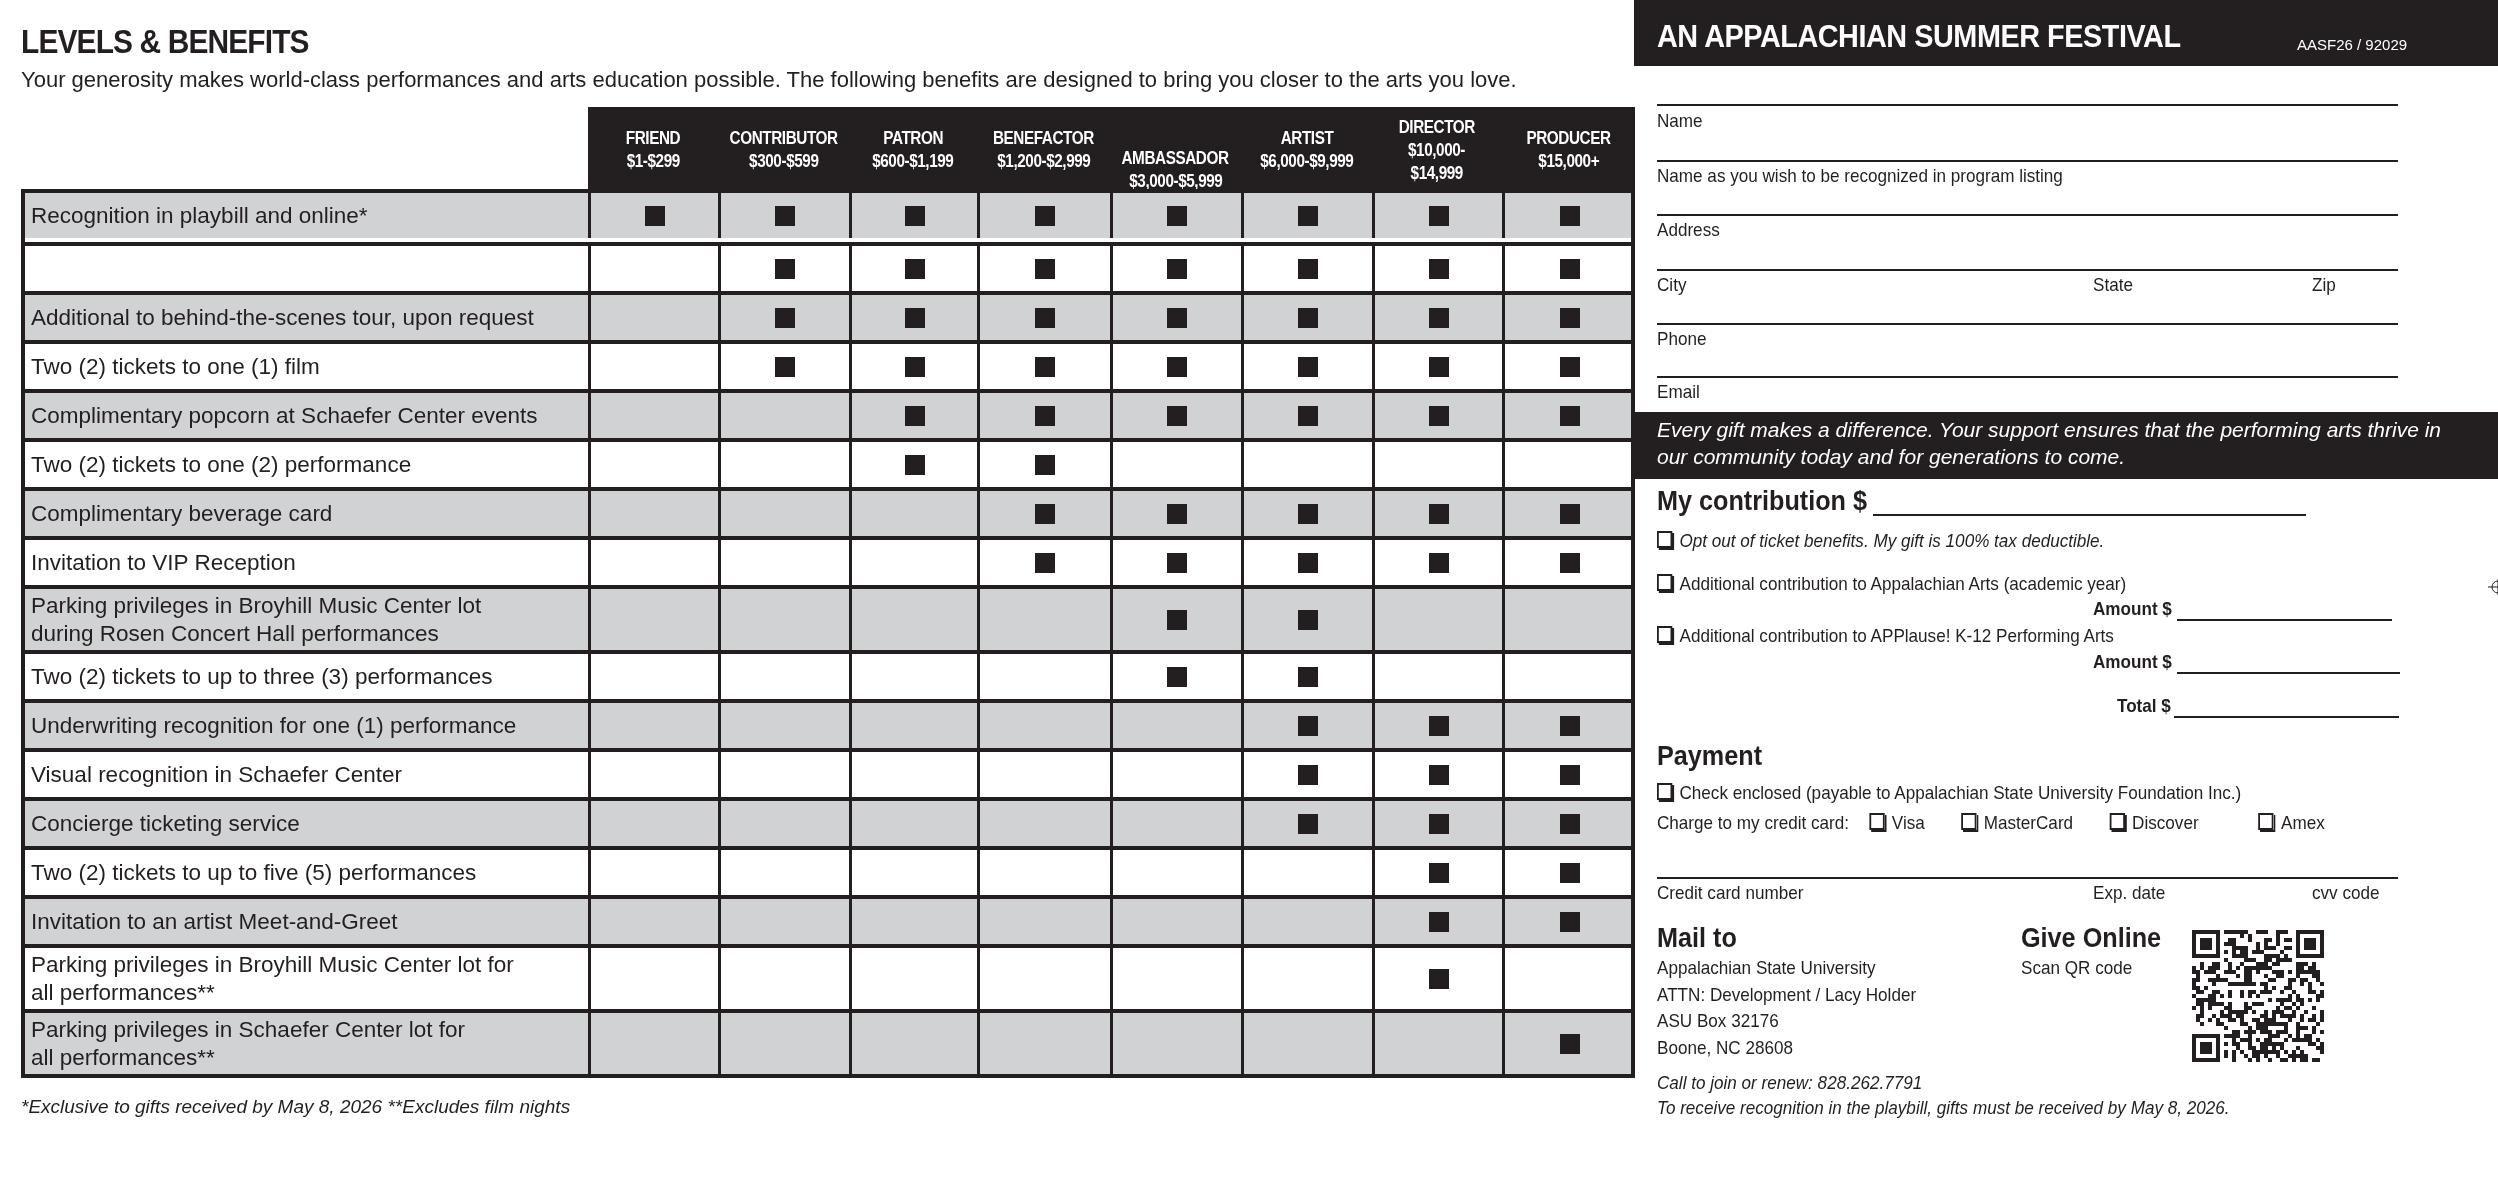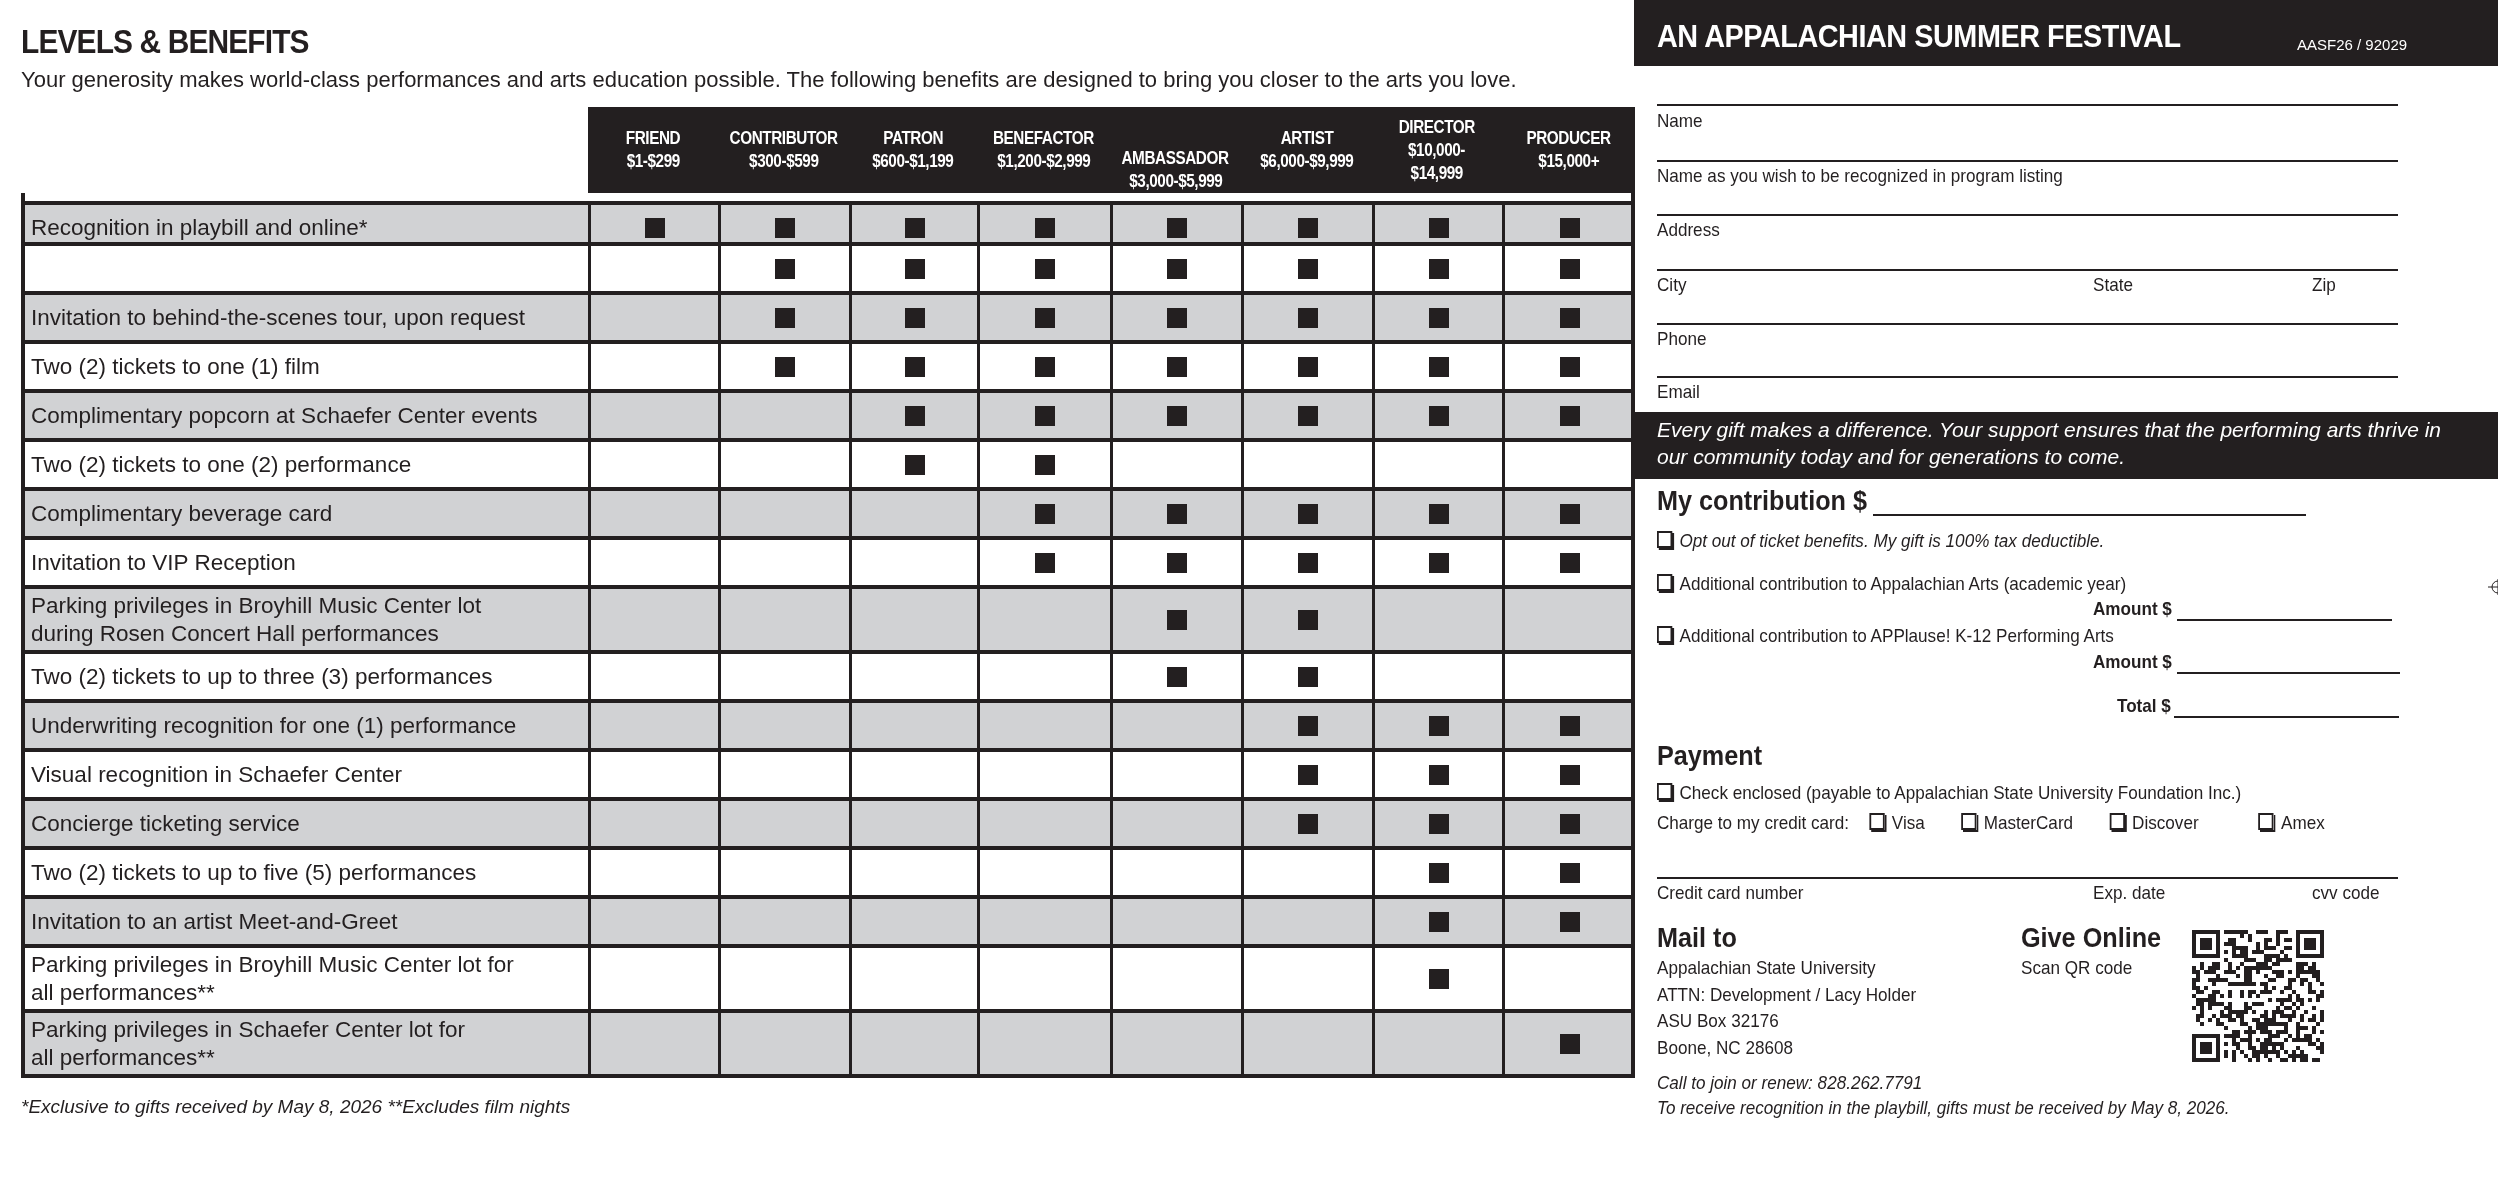--- a/index.html
+++ b/index.html
@@ -77,21 +77,21 @@
         <span>DIRECTOR</span>
         <span>$10,000-</span>
         <span>$14,999</span>
       </div>
       <div class="hcell" style="left: 914px; width: 133px;">
         <span>PRODUCER</span>
         <span>$15,000+</span>
       </div>
     </div>
   <div id="rows">
-      <div class="row gray" style="top: 94px; height: 49px;">
+      <div class="row gray" style="top: 82px; height: 49px;">
         <div class="lbl">
           <span style="white-space: pre-line;">Recognition in playbill and online*</span>
         </div>
         <div class="cell" style="left: 567px; width: 130px;">
           <div class="mark"></div>
         </div>
         <div class="cell" style="left: 697px; width: 131px;">
           <div class="mark"></div>
         </div>
         <div class="cell" style="left: 828px; width: 128px;">
@@ -132,21 +132,21 @@
         </div>
         <div class="cell" style="left: 1351px; width: 130px;">
           <div class="mark"></div>
         </div>
         <div class="cell" style="left: 1481px; width: 133px;">
           <div class="mark"></div>
         </div>
       </div>
       <div class="row gray" style="top: 184px; height: 49px;">
         <div class="lbl">
-          <span style="white-space: pre-line;">Invitation to behind-the-scenes tour, upon request</span>
+          <span style="white-space: pre-line;">Additional to behind-the-scenes tour, upon request</span>
         </div>
         <div class="cell" style="left: 567px; width: 130px;"></div>
         <div class="cell" style="left: 697px; width: 131px;">
           <div class="mark"></div>
         </div>
         <div class="cell" style="left: 828px; width: 128px;">
           <div class="mark"></div>
         </div>
         <div class="cell" style="left: 956px; width: 133px;">
           <div class="mark"></div>

